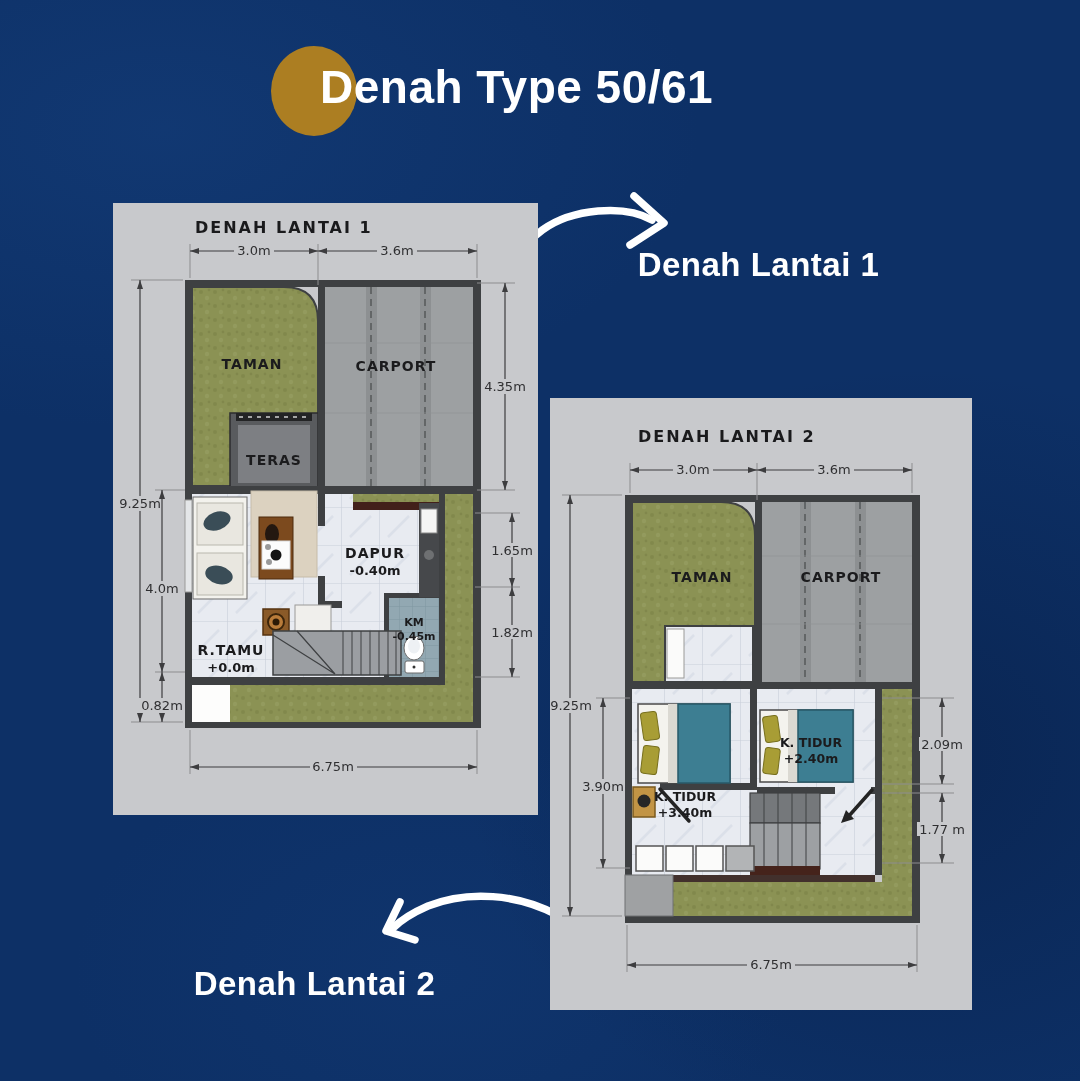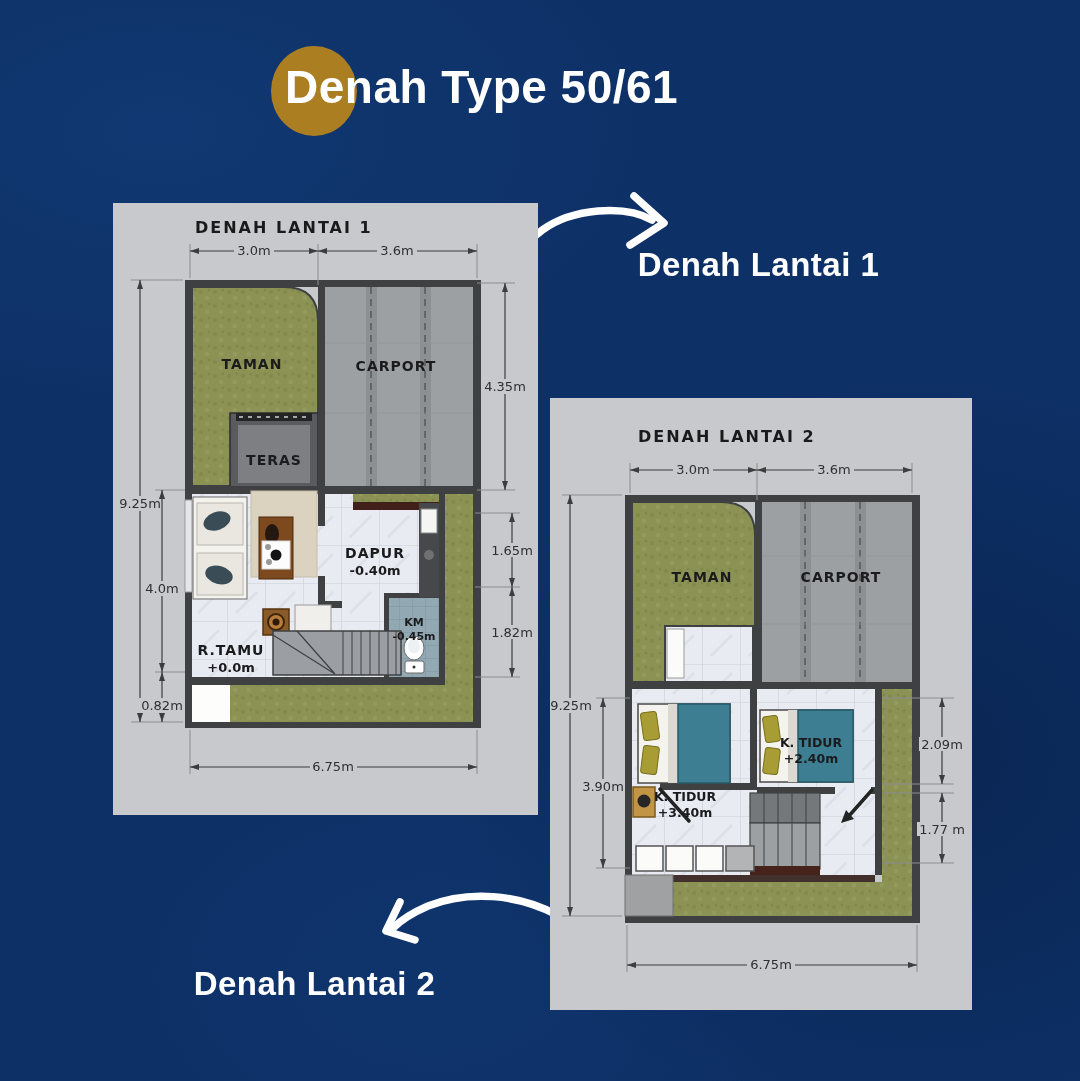--- a/index.html
+++ b/index.html
@@ -7,21 +7,21 @@
     position:relative;width:1080px;height:1081px;overflow:hidden;
     background:
       radial-gradient(900px 500px at 15% 12%, rgba(30,80,150,.25), transparent 60%),
       radial-gradient(700px 600px at 85% 70%, rgba(6,25,60,.45), transparent 65%),
       radial-gradient(600px 400px at 40% 90%, rgba(25,70,135,.20), transparent 60%),
       #0d3066;
     font-family:"Liberation Sans", sans-serif;
   }
   .gold-dot{position:absolute;left:271px;top:46px;width:86px;height:90px;border-radius:50%;background:#ac7e22;}
   .page-title{
-    position:absolute;left:285px;top:60px;width:520px;margin:0;
+    position:absolute;left:320px;top:60px;width:520px;margin:0;
     font-size:46px;font-weight:bold;color:#ffffff;letter-spacing:.5px;white-space:nowrap;
   }
   .callout{
     position:absolute;color:#ffffff;font-size:33px;font-weight:600;
     text-align:center;white-space:nowrap;letter-spacing:.5px;
   }
   .callout-1{left:606px;top:246px;width:305px;}
   .callout-2{left:162px;top:965px;width:305px;}
   .arrow-layer{position:absolute;left:0;top:0;width:1080px;height:1081px;pointer-events:none;}
   .panel{position:absolute;background:#c8c9cc;}

